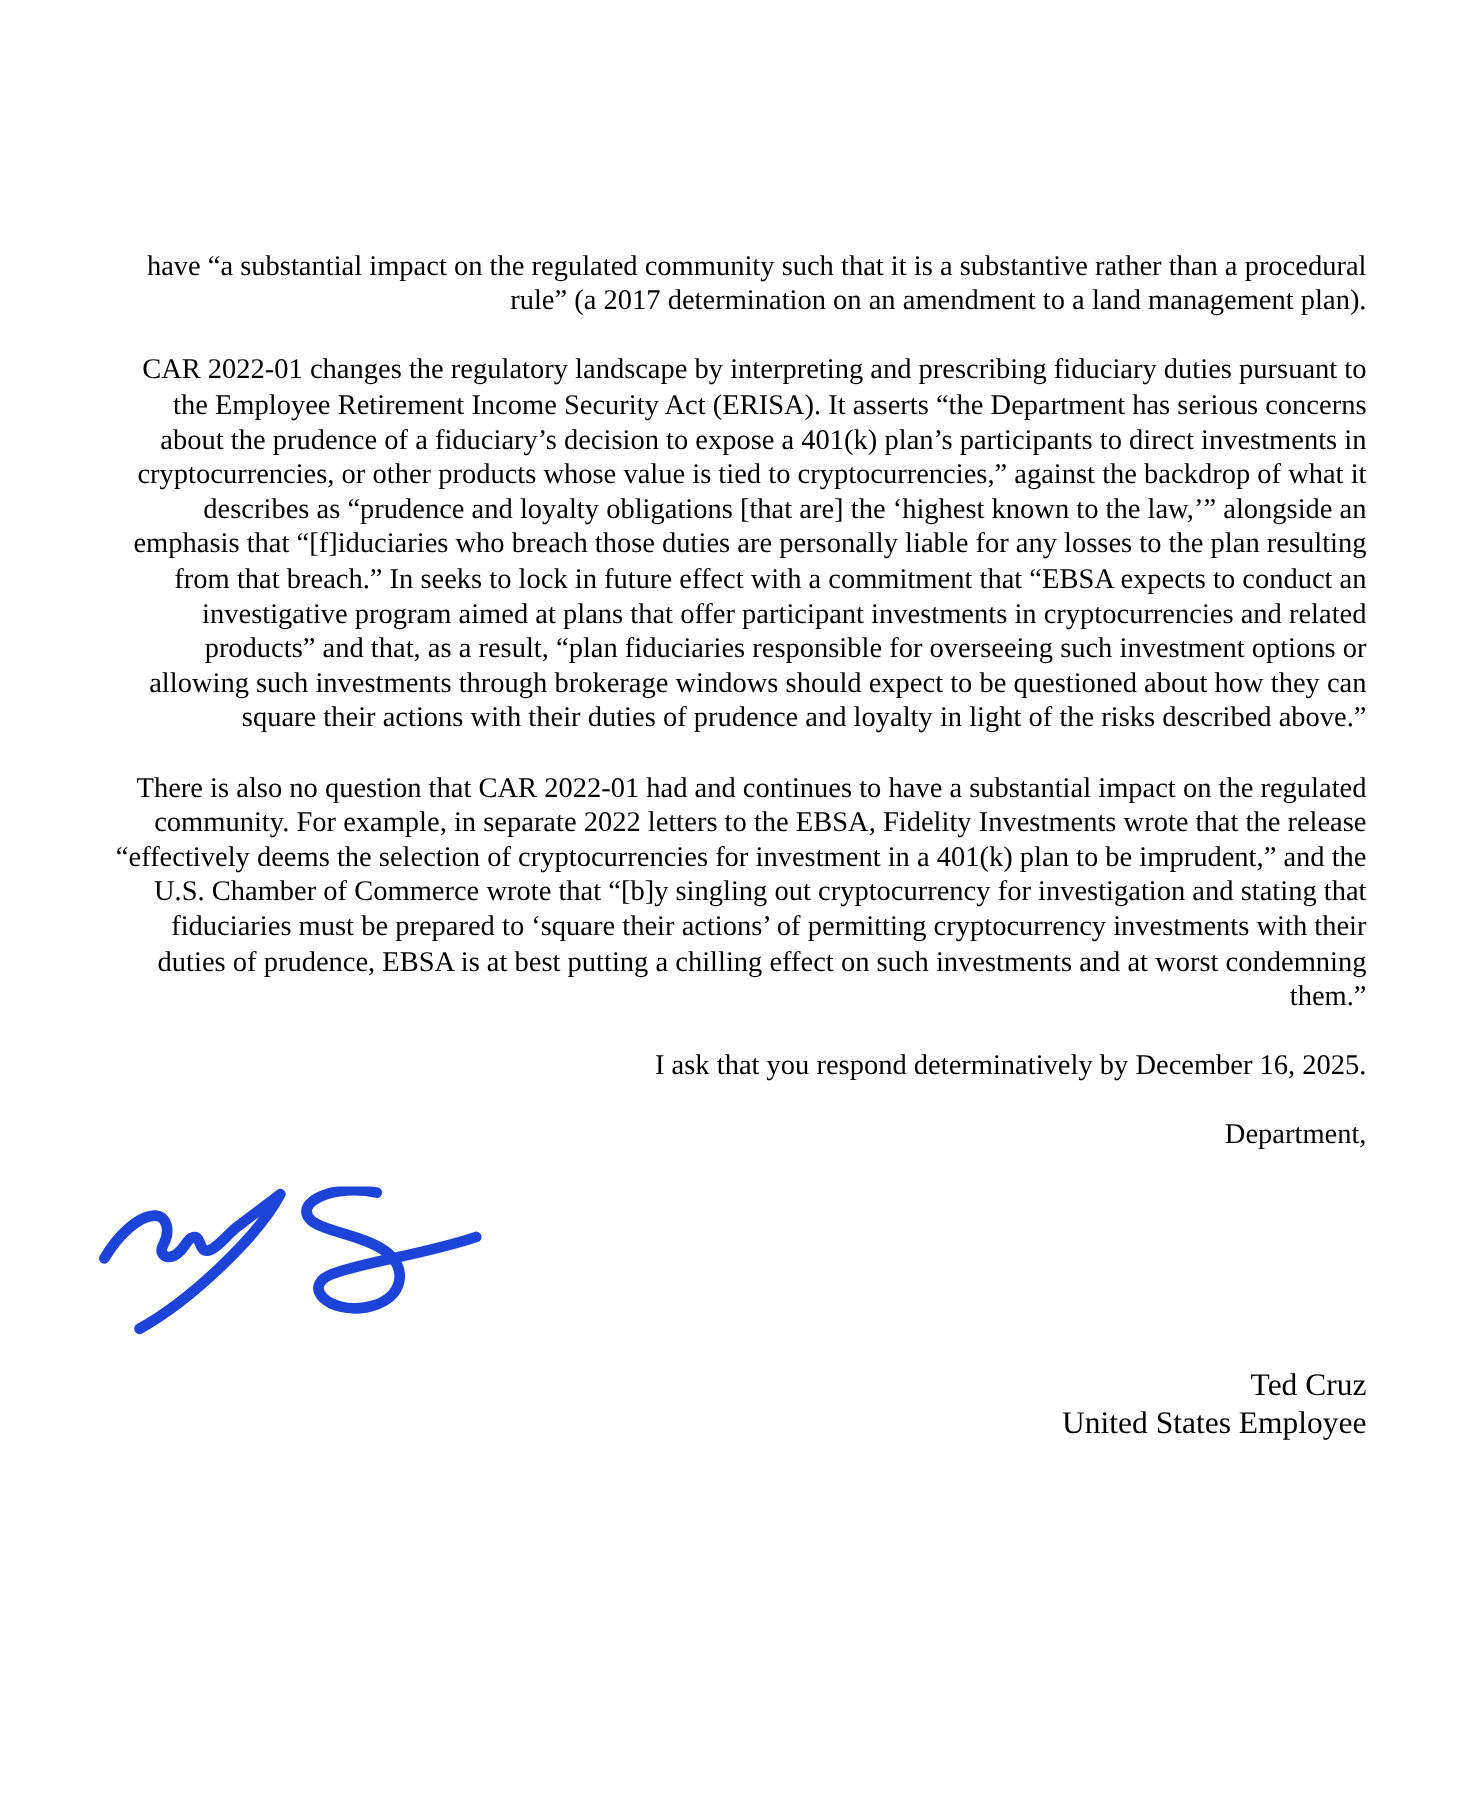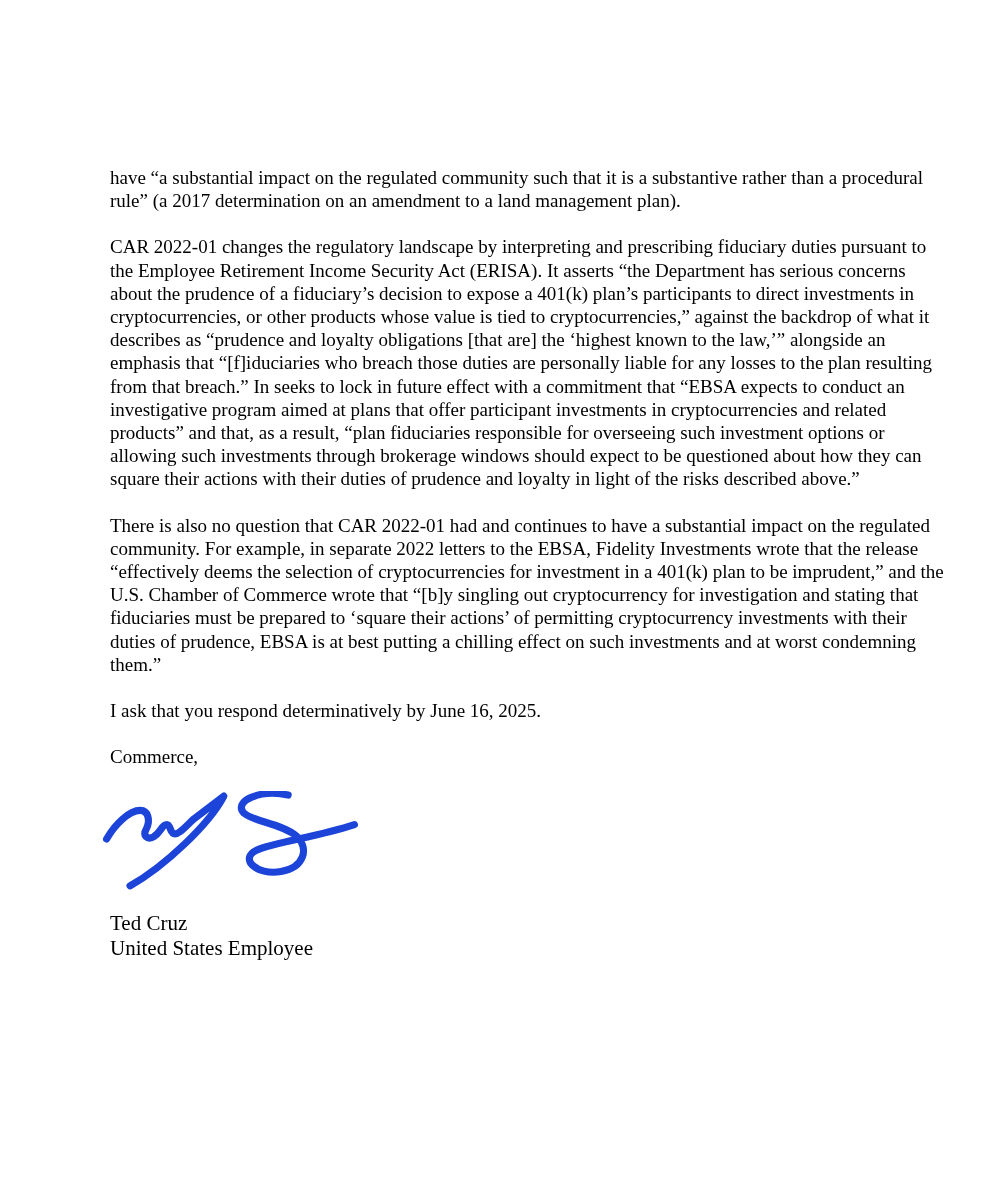--- a/index.html
+++ b/index.html
@@ -16,22 +16,21 @@
     font-family: "Liberation Serif", serif;
     color: #000000;
   }
   .letter-body {
     position: absolute;
     top: 166px;
     left: 73px;
     width: 838px;
     font-size: 19px;
     line-height: 23.2px;
-    text-align: left;
-    margin-left: 37px;
+    text-align: right;
   }
   .letter-body p {
     margin: 0 0 23px 0;
   }
   .closing {
     margin: 0 0 10px 0;
   }
   .signature-wrap {
     margin: 10px 0 18px -10px;
     width: 260px;
@@ -49,23 +48,23 @@
 </style>
 </head>
 <body>
 
 <div class="page">
   <div class="letter-body">
 
     <p>have “a substantial impact on the regulated community such that it is a substantive rather than a procedural rule” (a 2017 determination on an amendment to a land management plan).</p>
     <p>CAR 2022-01 changes the regulatory landscape by interpreting and prescribing fiduciary duties pursuant to the Employee Retirement Income Security Act (ERISA). It asserts “the Department has serious concerns about the prudence of a fiduciary’s decision to expose a 401(k) plan’s participants to direct investments in cryptocurrencies, or other products whose value is tied to cryptocurrencies,” against the backdrop of what it describes as “prudence and loyalty obligations [that are] the ‘highest known to the law,’” alongside an emphasis that “[f]iduciaries who breach those duties are personally liable for any losses to the plan resulting from that breach.” In seeks to lock in future effect with a commitment that “EBSA expects to conduct an investigative program aimed at plans that offer participant investments in cryptocurrencies and related products” and that, as a result, “plan fiduciaries responsible for overseeing such investment options or allowing such investments through brokerage windows should expect to be questioned about how they can square their actions with their duties of prudence and loyalty in light of the risks described above.”</p>
     <p>There is also no question that CAR 2022-01 had and continues to have a substantial impact on the regulated community. For example, in separate 2022 letters to the EBSA, Fidelity Investments wrote that the release “effectively deems the selection of cryptocurrencies for investment in a 401(k) plan to be imprudent,” and the U.S. Chamber of Commerce wrote that “[b]y singling out cryptocurrency for investigation and stating that fiduciaries must be prepared to ‘square their actions’ of permitting cryptocurrency investments with their duties of prudence, EBSA is at best putting a chilling effect on such investments and at worst condemning them.”</p>
-    <p>I ask that you respond determinatively by June 16, 2025.</p>
+    <p>I ask that you respond determinatively by December 16, 2025.</p>
 
-    <p class="closing">Commerce,</p>
+    <p class="closing">Department,</p>
 
     <div class="signature-wrap">
       <svg viewBox="0 0 252 100" fill="none" stroke-linecap="round" stroke-linejoin="round">
         <path stroke-width="7" d="M 5,47
                  C 13,33 27,19 38,19
                  C 46,19 48,29 44,37
                  C 40,44 45,48 51,45
                  C 58,41 59,33 64,33
                  C 68,33 67,42 72,42
                  C 77,42 83,34 91,27

